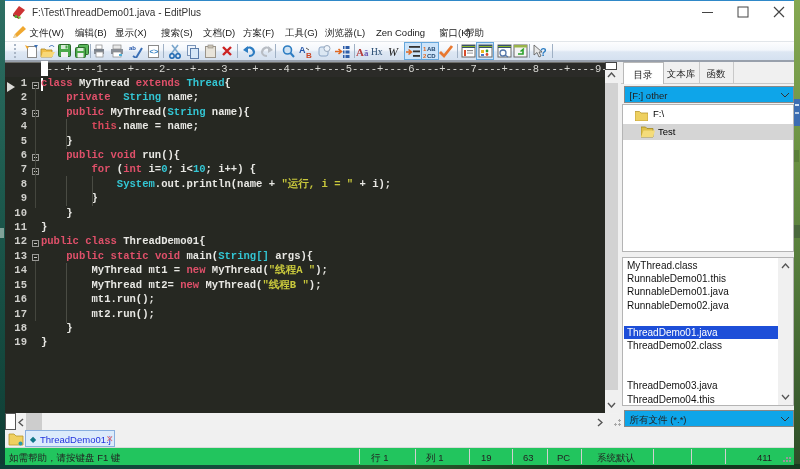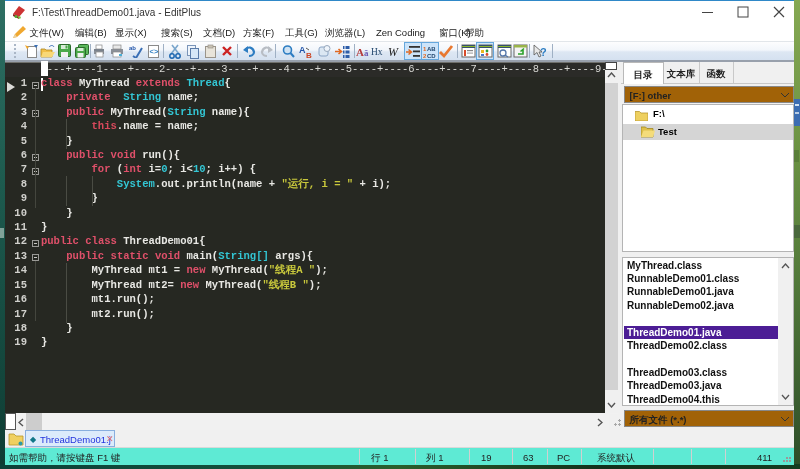--- a/index.html
+++ b/index.html
@@ -44,35 +44,35 @@
 .ig{position:absolute;width:1px;background:#4a4c44;}
 .mgl{position:absolute;width:1px;background:#44463e;}
 
 #vsb{position:absolute;left:600px;top:62px;width:13px;height:351px;background:#f0f0f0;}
 #vsb .split{position:absolute;left:0px;top:0;width:12px;height:8px;background:#fff;border:1px solid #444;box-sizing:border-box;}
 #hsb{position:absolute;left:0px;top:413px;width:613px;height:17px;background:#f1f1f1;}
 #hsb .split{position:absolute;left:0;top:0;width:11px;height:17px;background:#fff;border:1px solid #555;box-sizing:border-box;}
 #hthumb{position:absolute;left:21px;top:0;width:16px;height:17px;background:#cdcdcd;}
 .sarr{position:absolute;color:#555;}
 
-#panel{position:absolute;left:616px;top:62px;width:173px;height:368px;background:#f0f0f0;font-weight:bold;}
+#panel{position:absolute;left:616px;top:62px;width:173px;height:368px;background:#f0f0f0;}
 .ptab{position:absolute;top:0;height:22px;font-size:9.5px;color:#222;box-sizing:border-box;padding-top:6px;text-align:center;}
 #ptabline{position:absolute;left:0;top:21px;width:173px;height:1px;background:#c8c8c8;}
-.combo{position:absolute;left:2.5px;width:170px;height:17px;background:#a16207;border:1px solid #888;box-sizing:border-box;font-size:9.5px;color:#222;}
+.combo{position:absolute;left:2.5px;width:170px;height:17px;background:#0ea5e9;border:1px solid #888;box-sizing:border-box;font-size:9.5px;color:#222;}
 .combo .ct{position:absolute;left:5px;top:3px;}
 .chev{position:absolute;right:4px;top:6px;width:8px;height:5px;}
 #tree{position:absolute;left:1px;top:42px;width:172px;height:148px;background:#fff;border:1px solid #b4b4b4;box-sizing:border-box;}
 #list{position:absolute;left:1px;top:195px;width:172px;height:149px;background:#fff;border:1px solid #b4b4b4;box-sizing:border-box;font-size:10px;color:#111;}
 .li{position:absolute;left:1px;width:152px;height:13.4px;line-height:13.4px;padding-left:3px;}
-.lisel{background:#4c1d95;color:#fff;}
+.lisel{background:#1d4ed8;color:#fff;}
 #lsb{position:absolute;right:0px;top:0px;width:15px;height:147px;background:#f0f0f0;}
 
 #tabbar{position:absolute;left:0;top:430px;width:789px;height:17px;background:#f0f0f0;}
 #doctab{position:absolute;left:20px;top:0px;width:90px;height:17px;background:#dcebfb;border:1px solid #88aede;box-sizing:border-box;font-size:9.5px;color:#2233dd;}
-#status{position:absolute;left:0;top:447px;width:789px;height:17px;background:#5eead4;border-top:1px solid #d9d9d9;font-size:9.5px;color:#222;}
+#status{position:absolute;left:0;top:447px;width:789px;height:17px;background:#22c55e;border-top:1px solid #d9d9d9;font-size:9.5px;color:#222;}
 #status span{position:absolute;top:4px;}
 .ssep{position:absolute;top:1px;width:1px;height:15px;background:#d0d0d0;}
 </style></head>
 <body>
 <div id="deskR"></div>
 <div style="position:absolute;left:794px;top:99px;width:6px;height:27px;background:#3c6db2"></div>
 <div style="position:absolute;left:795px;top:104px;width:4px;height:2px;background:#cfe0f2"></div>
 <div style="position:absolute;left:795px;top:112px;width:4px;height:2px;background:#b8cce4"></div>
 <div style="position:absolute;left:794px;top:150px;width:5px;height:12px;background:#5a7f3a"></div>
 <div style="position:absolute;left:794px;top:225px;width:6px;height:13px;background:#49683c"></div>
@@ -377,26 +377,25 @@
   <span style="position:absolute;left:30px;top:3px;font-size:9.5px">F:\</span>
   <div style="position:absolute;left:0px;top:19px;width:170px;height:16px;background:#d5d5d5"></div>
   <svg style="position:absolute;left:18px;top:21px" width="14" height="12">
           <path d="M0 1 L4.5 1 L6 2.5 L12 2.5 L12 11 L0 11 Z" fill="#dfc04a" stroke="#a08820" stroke-width="0.8"></path>
           <path d="M2.5 4.5 L14 4.5 L12 11 L0 11 Z" fill="#f4dc7a"></path>
         </svg>
   <span style="position:absolute;left:35px;top:21px;font-size:9.5px">Test</span>
  </div>
  <div id="list">
   <div class="li" style="top:0.5px">MyThread.class</div>
-  <div class="li" style="top:13.9px">RunnableDemo01.class</div>
+  <div class="li" style="top:13.9px">RunnableDemo01.this</div>
   <div class="li" style="top:27.3px">RunnableDemo01.java</div>
   <div class="li" style="top:40.7px">RunnableDemo02.java</div>
   <div class="li lisel" style="top:67.5px">ThreadDemo01.java</div>
   <div class="li" style="top:80.9px">ThreadDemo02.class</div>
-  <div class="li" style="top:107.7px">ThreadDemo03.class</div>
   <div class="li" style="top:121.1px">ThreadDemo03.java</div>
   <div class="li" style="top:134.5px">ThreadDemo04.this</div>
   <div id="lsb">
    <svg class="sarr" style="left:3px;top:5px" width="9" height="6">
             <path d="M1 5 L4.5 1 L8 5" stroke="#555" stroke-width="1.3" fill="none"></path>
           </svg>
    <svg class="sarr" style="left:3px;top:136px" width="9" height="6">
             <path d="M1 1 L4.5 5 L8 1" stroke="#555" stroke-width="1.3" fill="none"></path>
           </svg>
   </div>

